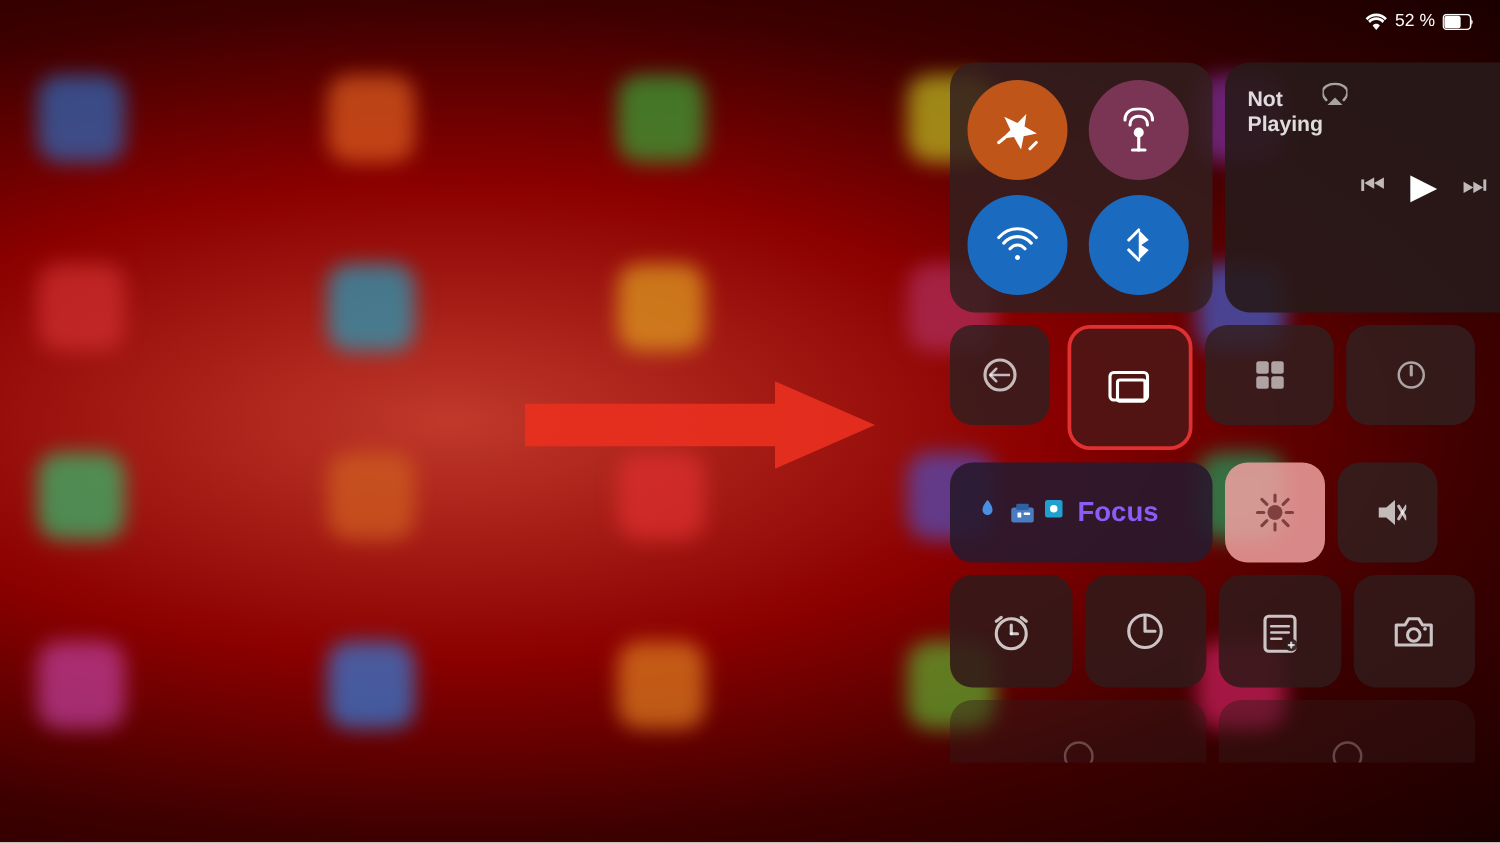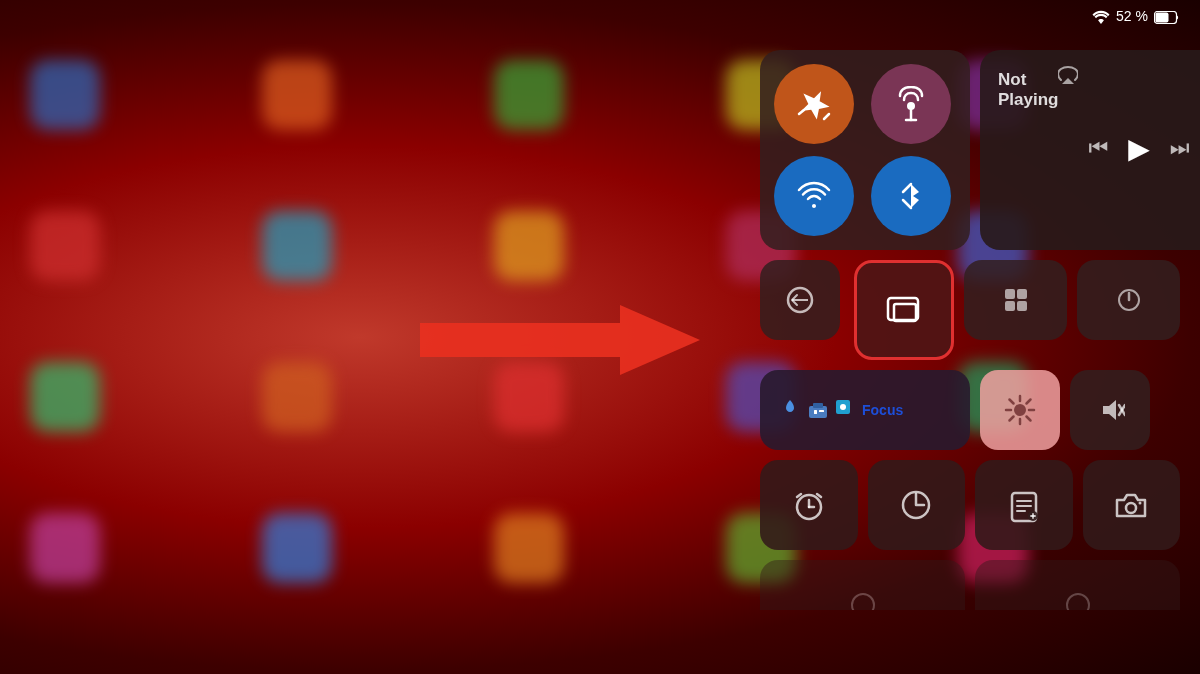--- a/index.html
+++ b/index.html
@@ -214,22 +214,22 @@
       flex: 0 0 210px;
       cursor: pointer;
     }
 
     .focus-icons {
       display: flex;
       gap: 4px;
     }
 
     .focus-label {
-      color: #1d4ed8;
-      font-size: 14px;
+      color: #8b5cf6;
+      font-size: 22px;
       font-weight: 600;
     }
 
     .brightness-panel {
       background: rgba(240, 160, 160, 0.85);
       border-radius: 18px;
       width: 80px;
       height: 80px;
       display: flex;
       align-items: center;

